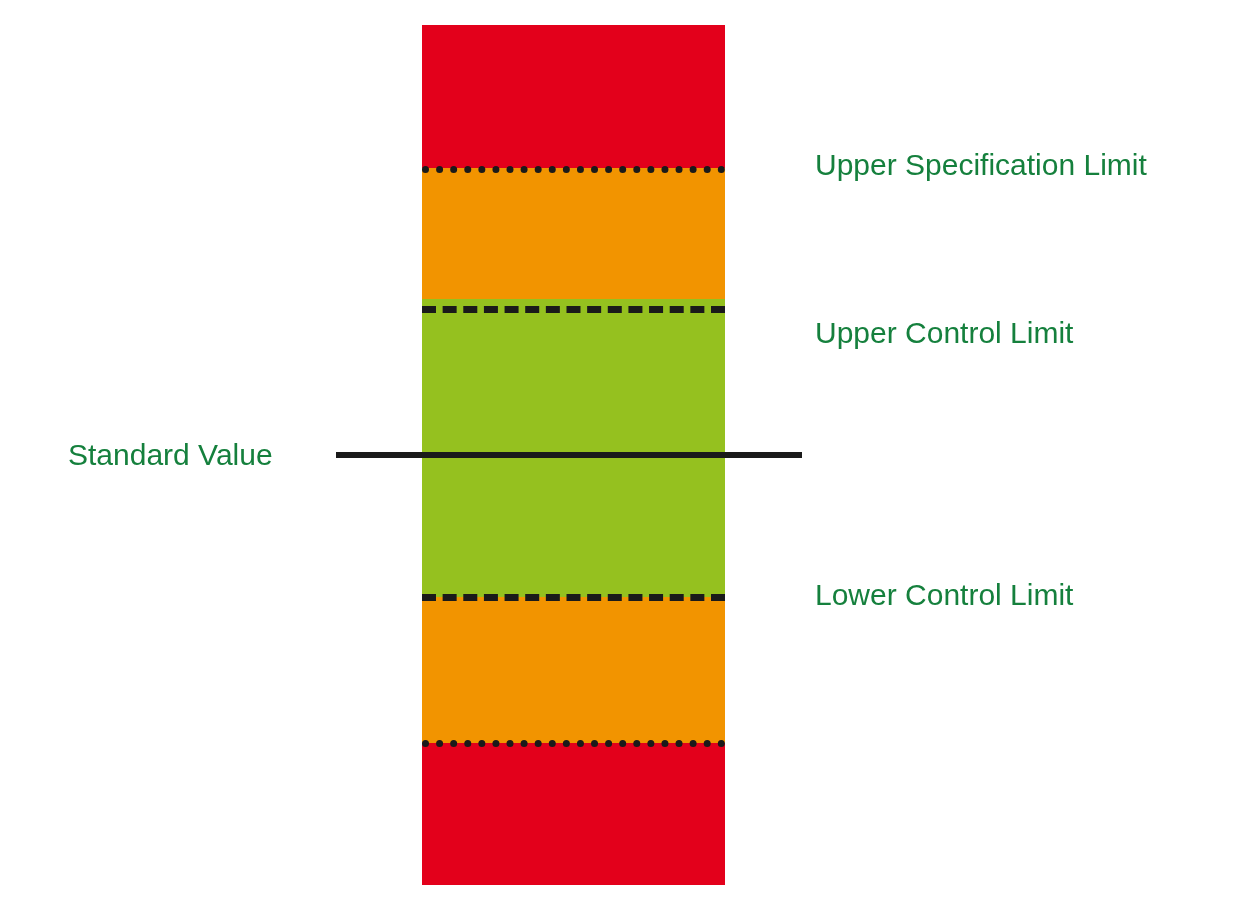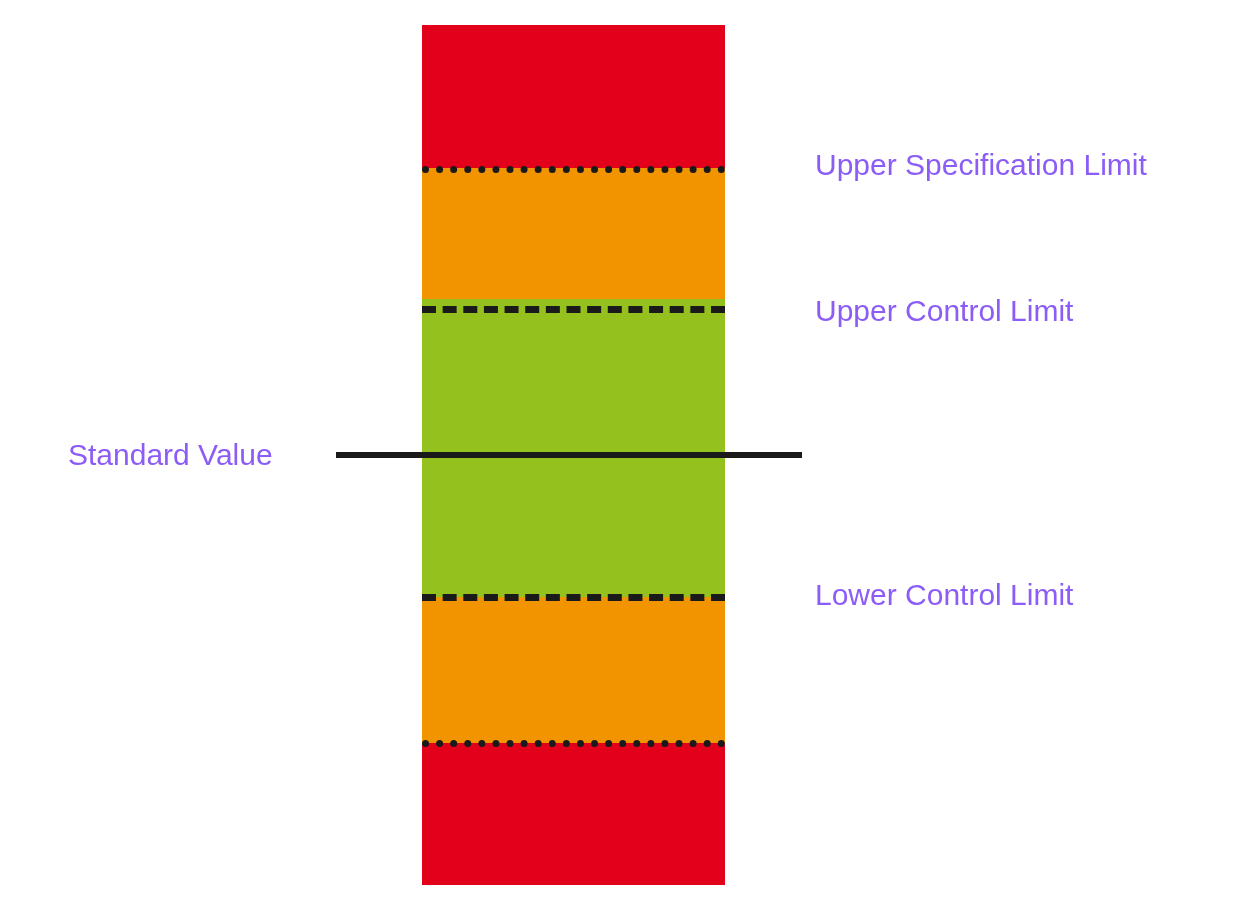--- a/index.html
+++ b/index.html
@@ -62,27 +62,27 @@
     top: 452px;
     width: 466px;
     height: 6px;
     background: #1a1a1a;
   }
 
   
   .label {
     position: absolute;
     font-size: 30px;
-    color: #8b5cf6;
+    color: #15803d;
     white-space: nowrap;
     line-height: 1;
   }
   .label-right { left: 815px; }
   .label-usl { top: 150px; }
-  .label-ucl { top: 296px; }
+  .label-ucl { top: 318px; }
   .label-lcl { top: 580px; }
   .label-lsl { top: 730px; }
   .label-std {
     left: 68px;
     top: 440px;
   }
 </style>
 </head>
 <body>
 

